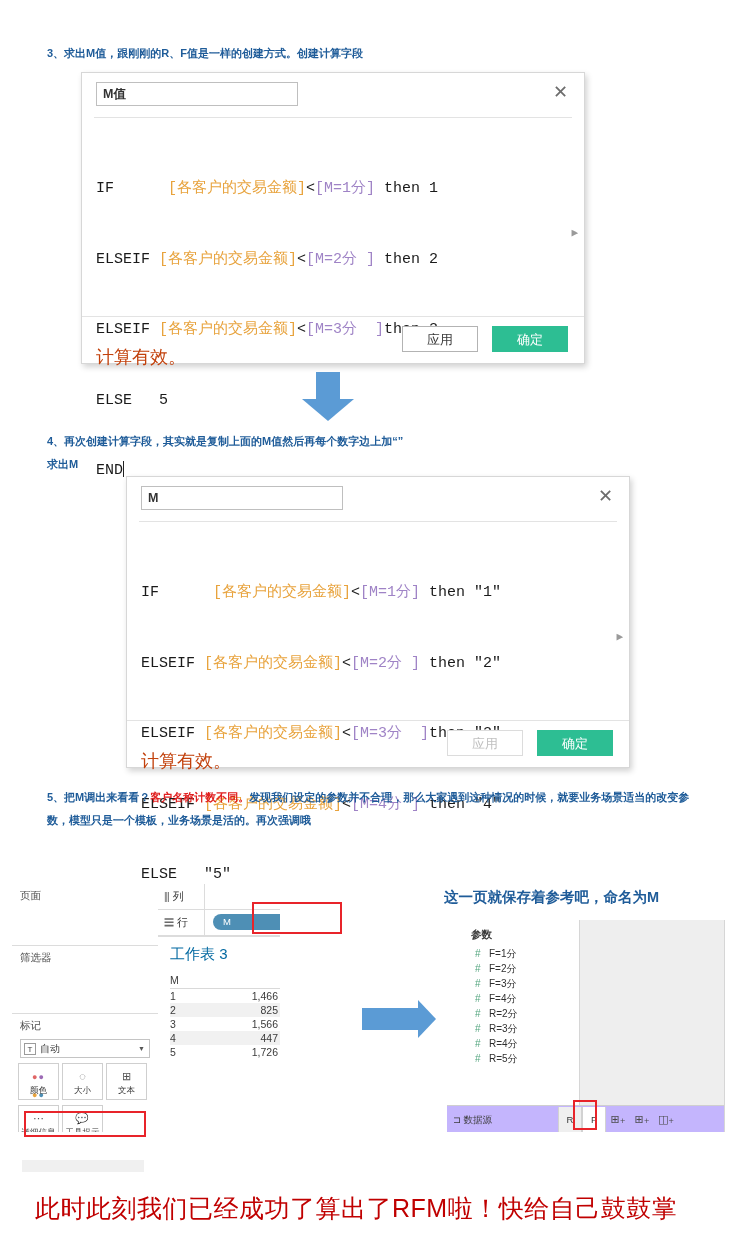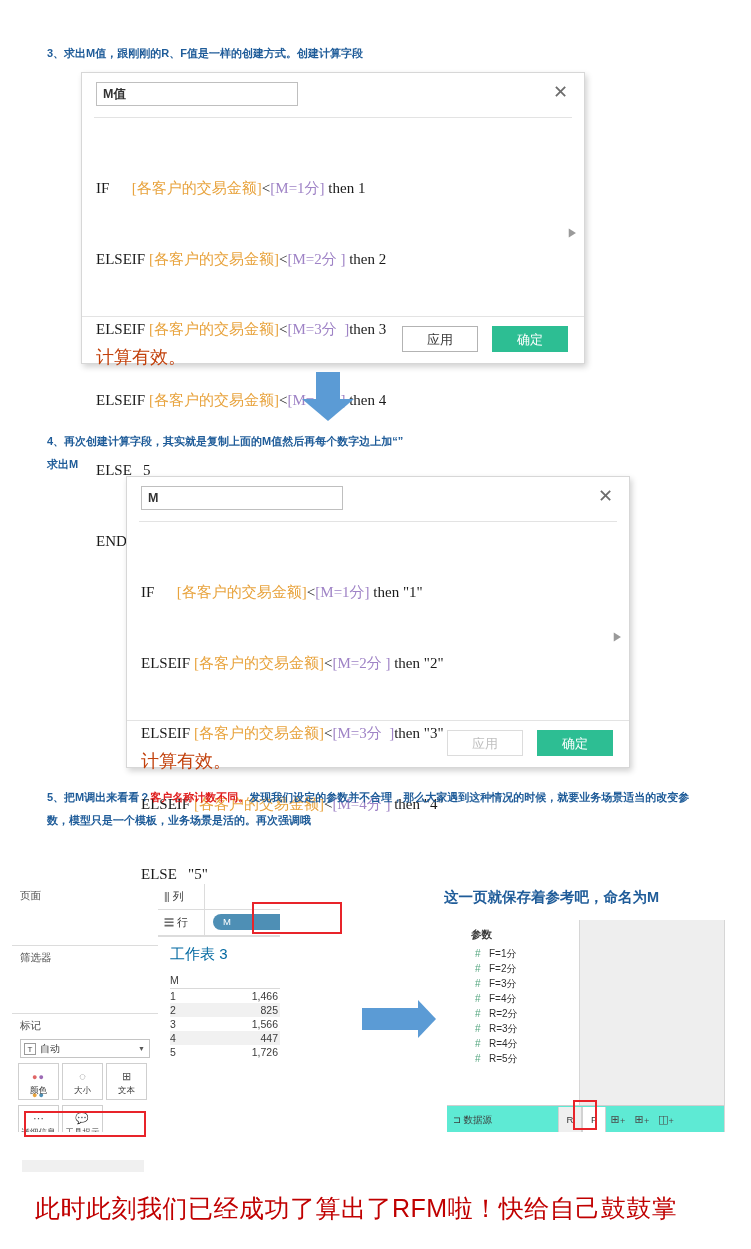--- a/index.html
+++ b/index.html
@@ -64,21 +64,21 @@
     cursor: pointer;
     user-select: none;
   }
   .calc-divider {
     height: 1px;
     background: #e3e3e3;
     margin: 0 12px;
   }
   .calc-body {
     position: relative;
-    font-family: Liberation Serif, serif;
+    font-family: Liberation Mono, monospace;
     font-size: 15px;
     line-height: 23.5px;
     color: #1a1a1a;
     padding: 12px 14px 0 14px;
     white-space: pre;
     box-sizing: border-box;
   }
   .calc-body .kw { color: #1a1a1a; }
   .calc-body .field { color: #E8A33D; }
   .calc-body .param { color: #9F83C6; }
@@ -357,21 +357,21 @@
   .param-item .hash {
     color: #53a57f;
     font-size: 10px;
     width: 14px;
     display: inline-block;
   }
   .param-bottombar {
     position: absolute;
     left: 0; right: 0; bottom: 0;
     height: 26px;
-    background: #5eead4;
+    background: #c4b5fd;
     border-top: 1px solid #cfcfcf;
     display: flex;
     align-items: center;
     font-size: 9.5px;
     color: #3a3a3a;
   }
   .bb-item {
     padding: 0 6px;
     line-height: 25px;
     height: 25px;
@@ -426,21 +426,20 @@
   <div class="calc-header">
     <input class="calc-name-input" style="width: 202px;" type="text" value="M值">
     <div class="calc-close" style="right:16px;">✕</div>
   </div>
   <div class="calc-divider"></div>
 
   <div class="calc-body" style="height:200px;">
     <div><span class="kw">IF      </span><span class="field">[各客户的交易金额]</span><span class="op">&lt;</span><span class="param">[M=1分]</span><span class="num"> then 1</span></div>
     <div><span class="kw">ELSEIF </span><span class="field">[各客户的交易金额]</span><span class="op">&lt;</span><span class="param">[M=2分 ]</span><span class="num"> then 2</span></div>
     <div><span class="kw">ELSEIF </span><span class="field">[各客户的交易金额]</span><span class="op">&lt;</span><span class="param">[M=3分  ]</span><span class="num">then 3</span></div>
-    <div><span class="kw">ELSEIF </span><span class="field">[各客户的交易金额]</span><span class="op">&lt;</span><span class="param">[M=4分 ]</span><span class="num"> then 4</span></div>
     <div><span class="kw">ELSE   5</span></div>
     <div><span class="kw">END</span><span class="caret"></span></div>
     <div class="calc-scroll-arrow" style="top:104px;">▶</div>
   </div>
 
   <div class="calc-footer">
     <div class="calc-status">计算有效。</div>
     <div class="btn btn-apply" style="right:106px;">应用</div>
     <div class="btn btn-ok" style="right:16px;">确定</div>
   </div>

